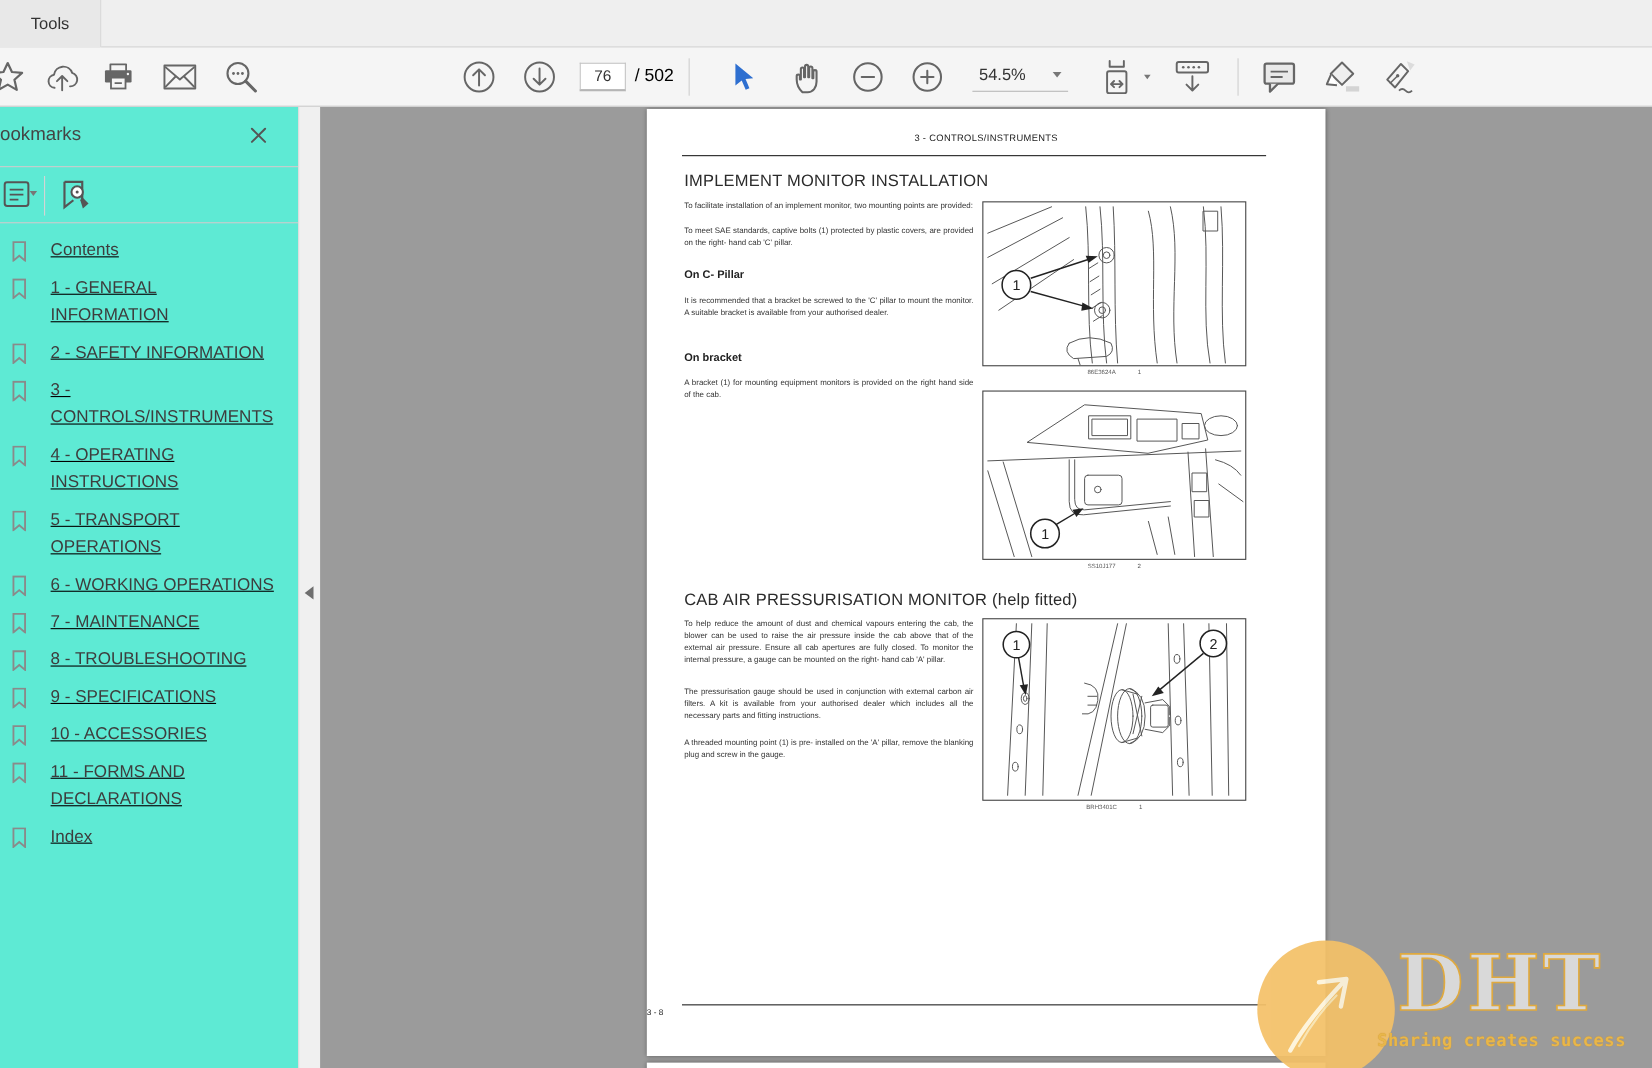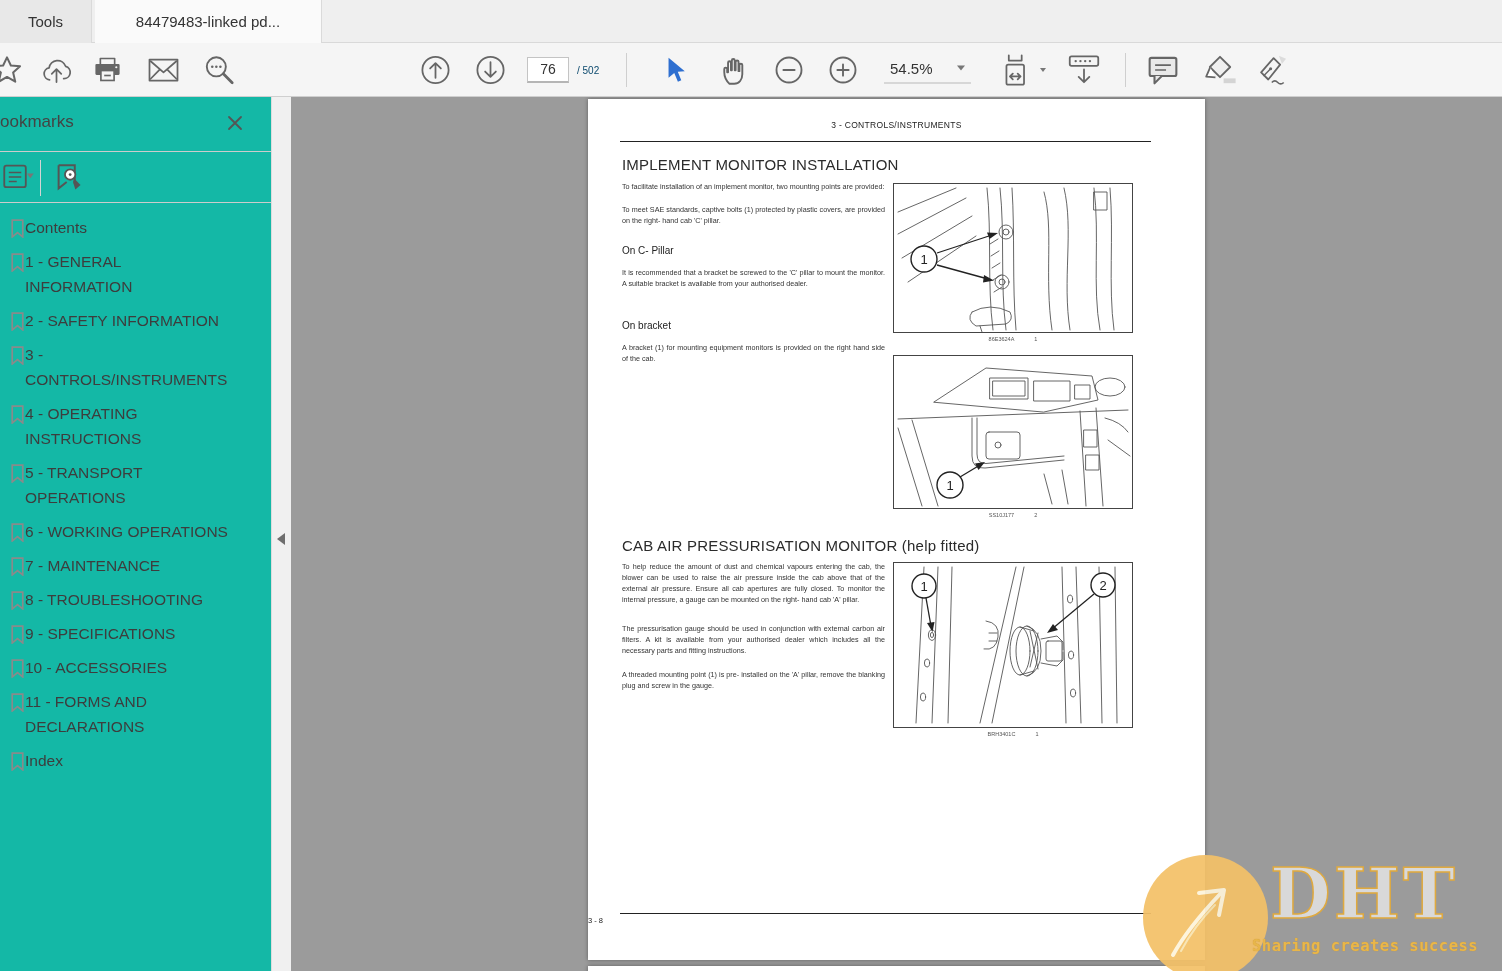--- a/index.html
+++ b/index.html
@@ -11,36 +11,36 @@
   .tab { position:absolute; top:0; height:43px; display:flex; align-items:center; justify-content:center; font-size:15px; color:#333; }
   .tab-tools { left:0; width:92px; background:#e8e8e8; border-right:1px solid #dadada; }
   .tab-doc { left:95px; width:227px; background:#fafafa; border-right:1px solid #dadada; }
 
   
   .toolbar { position:absolute; left:0; top:43px; width:100%; height:54px; background:#f5f5f5; border-bottom:1px solid #cfcfcf; z-index:5; }
   .tbtn { position:absolute; top:50%; transform:translateY(-50%); display:flex; align-items:center; justify-content:center; cursor:pointer; }
   .vdiv { position:absolute; top:10px; width:1px; height:34px; background:#cfcfcf; }
   .icon-stroke { stroke:#666; fill:none; stroke-width:1.5; stroke-linecap:round; stroke-linejoin:round; }
   .page-input { width:42px; height:26px; border:1px solid #c4c4c4; border-bottom:2px solid #b5b5b5; background:#fff; text-align:center; font-size:14px; color:#333; font-family:"Liberation Sans",sans-serif; }
-  .page-total { font-size:10px; color:#0c4a6e; }
+  .page-total { font-size:16px; color:#000000; }
   .zoom-ctl { display:flex; align-items:center; gap:24px; border-bottom:1px solid #b9b9b9; padding:3px 6px 6px 6px; }
   .zoom-text { font-size:15px; color:#333; }
   .caret-down { width:0; height:0; border-left:4px solid transparent; border-right:4px solid transparent; border-top:5px solid #777; }
   .caret-sm { width:0; height:0; border-left:3.5px solid transparent; border-right:3.5px solid transparent; border-top:4.5px solid #777; margin-left:4px; }
 
   
-  .sidebar { position:absolute; left:0; top:97px; width:271px; bottom:0; background:#14b8a6; z-index:3; }
+  .sidebar { position:absolute; left:0; top:97px; width:271px; bottom:0; background:#5eead4; z-index:3; }
   .sb-header { position:relative; height:55px; border-bottom:1px solid #cccccc; }
   .sb-title { position:absolute; left:0; top:15px; font-size:17px; color:#444; }
   .sb-close { position:absolute; left:222px; top:13px; width:26px; height:26px; display:flex; align-items:center; justify-content:center; cursor:pointer; }
   .sb-tools { position:relative; height:51px; border-bottom:1px solid #cccccc; }
   .sb-toolbtn { position:absolute; top:11px; cursor:pointer; }
   .sb-vdiv { position:absolute; left:40px; top:8px; width:1px; height:36px; background:#d4d4d4; }
   .sb-list { padding:12px 0 0 10px; }
-  .bm-item { display:flex; gap:0; margin-bottom:9px; cursor:pointer; }
+  .bm-item { display:flex; gap:21px; margin-bottom:9px; cursor:pointer;text-decoration:underline; }
   .bm-flag { flex:0 0 auto; margin-top:4px; }
   .bm-label { font-size:15.5px; line-height:25px; color:#3d3d3d; white-space:pre-line; }
 
   
   .gutter { position:absolute; left:271px; top:97px; width:20px; bottom:0; background:#f0f0f0; border-left:1px solid #dcdcdc; z-index:3; }
   .collapse-arrow { position:absolute; left:5px; top:436px; width:0; height:0; border-top:6px solid transparent; border-bottom:6px solid transparent; border-right:8px solid #6e6e6e; cursor:pointer; }
 
   
   .docarea { position:absolute; left:291px; top:97px; right:0; bottom:0; background:#9b9b9b; overflow:hidden; }
   .pdfpage { position:absolute; left:297px; top:2px; width:617px; height:861px; background:#fff; box-shadow:0 0 4px rgba(0,0,0,.4); }
@@ -49,21 +49,21 @@
   
   .ph-text { position:absolute; top:21px; left:0; width:100%; text-align:center; font-size:8.5px; letter-spacing:.3px; color:#222; }
   .ph-line { position:absolute; top:42px; left:32px; right:54px; border-top:1px solid #222; }
   .sec-title { position:absolute; left:34px; font-size:15px; color:#2b2b2b; letter-spacing:.2px; }
   .s1-title { top:57px; }
   .s2-title { top:438px; }
   .txtcol { position:absolute; left:34px; width:263px; }
   .s1-col { top:82px; }
   .s2-col { top:462px; }
   .txtcol p { font-size:7.2px; line-height:11px; text-align:justify; color:#333; margin-bottom:12px; }
-  .subhead { font-size:10px; font-weight:normal; color:#222; margin:19px 0 11px; }
+  .subhead { font-size:10px; font-weight:bold; color:#222; margin:19px 0 11px; }
   .fig { position:absolute; left:305px; width:240px; }
   .fig1 { top:84px; } .fig2 { top:256px; } .fig3 { top:463px; }
   .figframe { border:1px solid #444; background:#fff; position:relative; overflow:hidden; }
   .figcap { display:flex; justify-content:center; gap:20px; margin-top:3px; font-size:5.5px; color:#555; }
   .lineart { stroke:#555; fill:none; stroke-width:0.9; stroke-linecap:round; stroke-linejoin:round; }
   .callout-circ { stroke:#222; fill:#fff; stroke-width:1.4; }
   .callout-num { font-size:13px; fill:#222; font-family:"Liberation Sans",sans-serif; }
   .arrowline { stroke:#222; stroke-width:1.3; fill:none; }
   .arrowhead { fill:#222; stroke:none; }
   .pf-line { position:absolute; top:814px; left:32px; right:54px; border-top:1px solid #222; }
@@ -74,23 +74,20 @@
   .wm-circle { left:1143px; top:855px; width:125px; height:125px; border-radius:50%; background:#f4c168; opacity:.93; }
   .wm-brand { left:1270px; top:852px; font-family:"DejaVu Serif","Liberation Serif",serif; font-weight:bold; font-size:70px; letter-spacing:3px; color:#d9d9d9; -webkit-text-stroke:1.5px #dfa93f; }
   .wm-tagline { left:1252px; top:937px; font-family:"DejaVu Sans Mono","Liberation Mono",monospace; font-weight:bold; font-size:15.5px; letter-spacing:.5px; color:#e8b64a; text-shadow:0 0 1px #c9922a; }
 </style>
 </head>
 <body>
 
 <div class="tabbar">
   <div class="tab tab-tools">
     <span>Tools</span>
-  </div>
-  <div class="tab tab-doc">
-    <span>84479483-linked pd...</span>
   </div>
 </div>
 
 <div class="toolbar">
 
   <div class="tbtn" style="left:-9px;">
     <svg width="32" height="32" viewBox="0 0 24 24">
         <path class="icon-stroke" d="M12 2.5 L14.9 8.6 L21.8 9.2 L16.6 13.9 L18.2 20.8 L12 17.2 L5.8 20.8 L7.4 13.9 L2.2 9.2 L9.1 8.6 Z"></path>
       </svg>
   </div>

